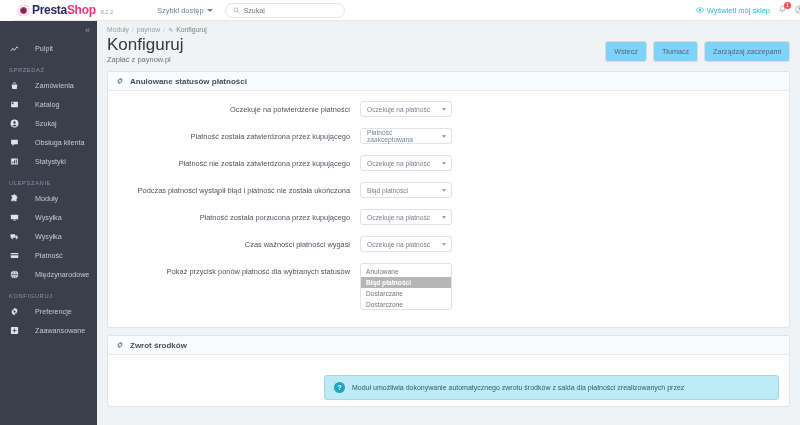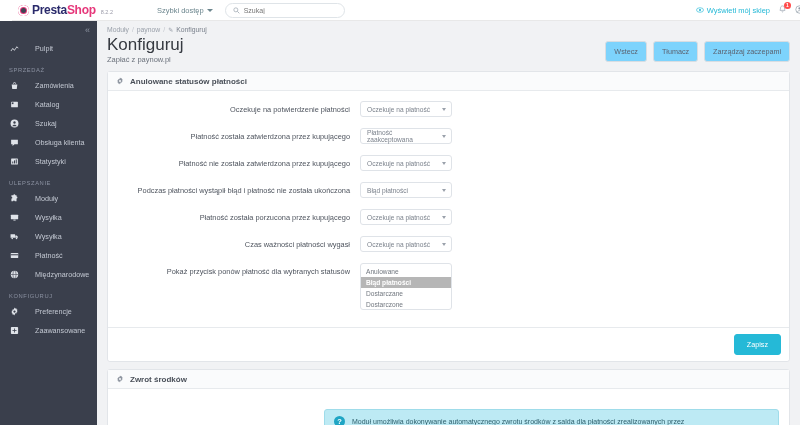--- a/index.html
+++ b/index.html
@@ -478,23 +478,20 @@
             <div class="listbox-opt">Anulowane</div>
             <div class="listbox-opt selected">Błąd płatności</div>
             <div class="listbox-opt">Dostarczane</div>
             <div class="listbox-opt">Dostarczone</div>
 
           </div>
         </div>
       </div>
 
     </div>
-    <div class="panel-footer">
-      <button class="btn-primary">Zapisz</button>
-    </div>
   </div>
 
   <div class="panel">
     <div class="panel-head">
       <svg viewBox="0 0 16 16">
           <path d="M8 1l1.2 1.6 2-.4.3 2 1.8.9-.9 1.8.9 1.8-1.8.9-.3 2-2-.4L8 15l-1.2-1.8-2 .4-.3-2-1.8-.9.9-1.8-.9-1.8 1.8-.9.3-2 2 .4z"></path>
           <circle cx="8" cy="8" r="2" fill="#fafbfc"></circle>
         </svg>
       <span>Zwrot środków</span>
     </div>

